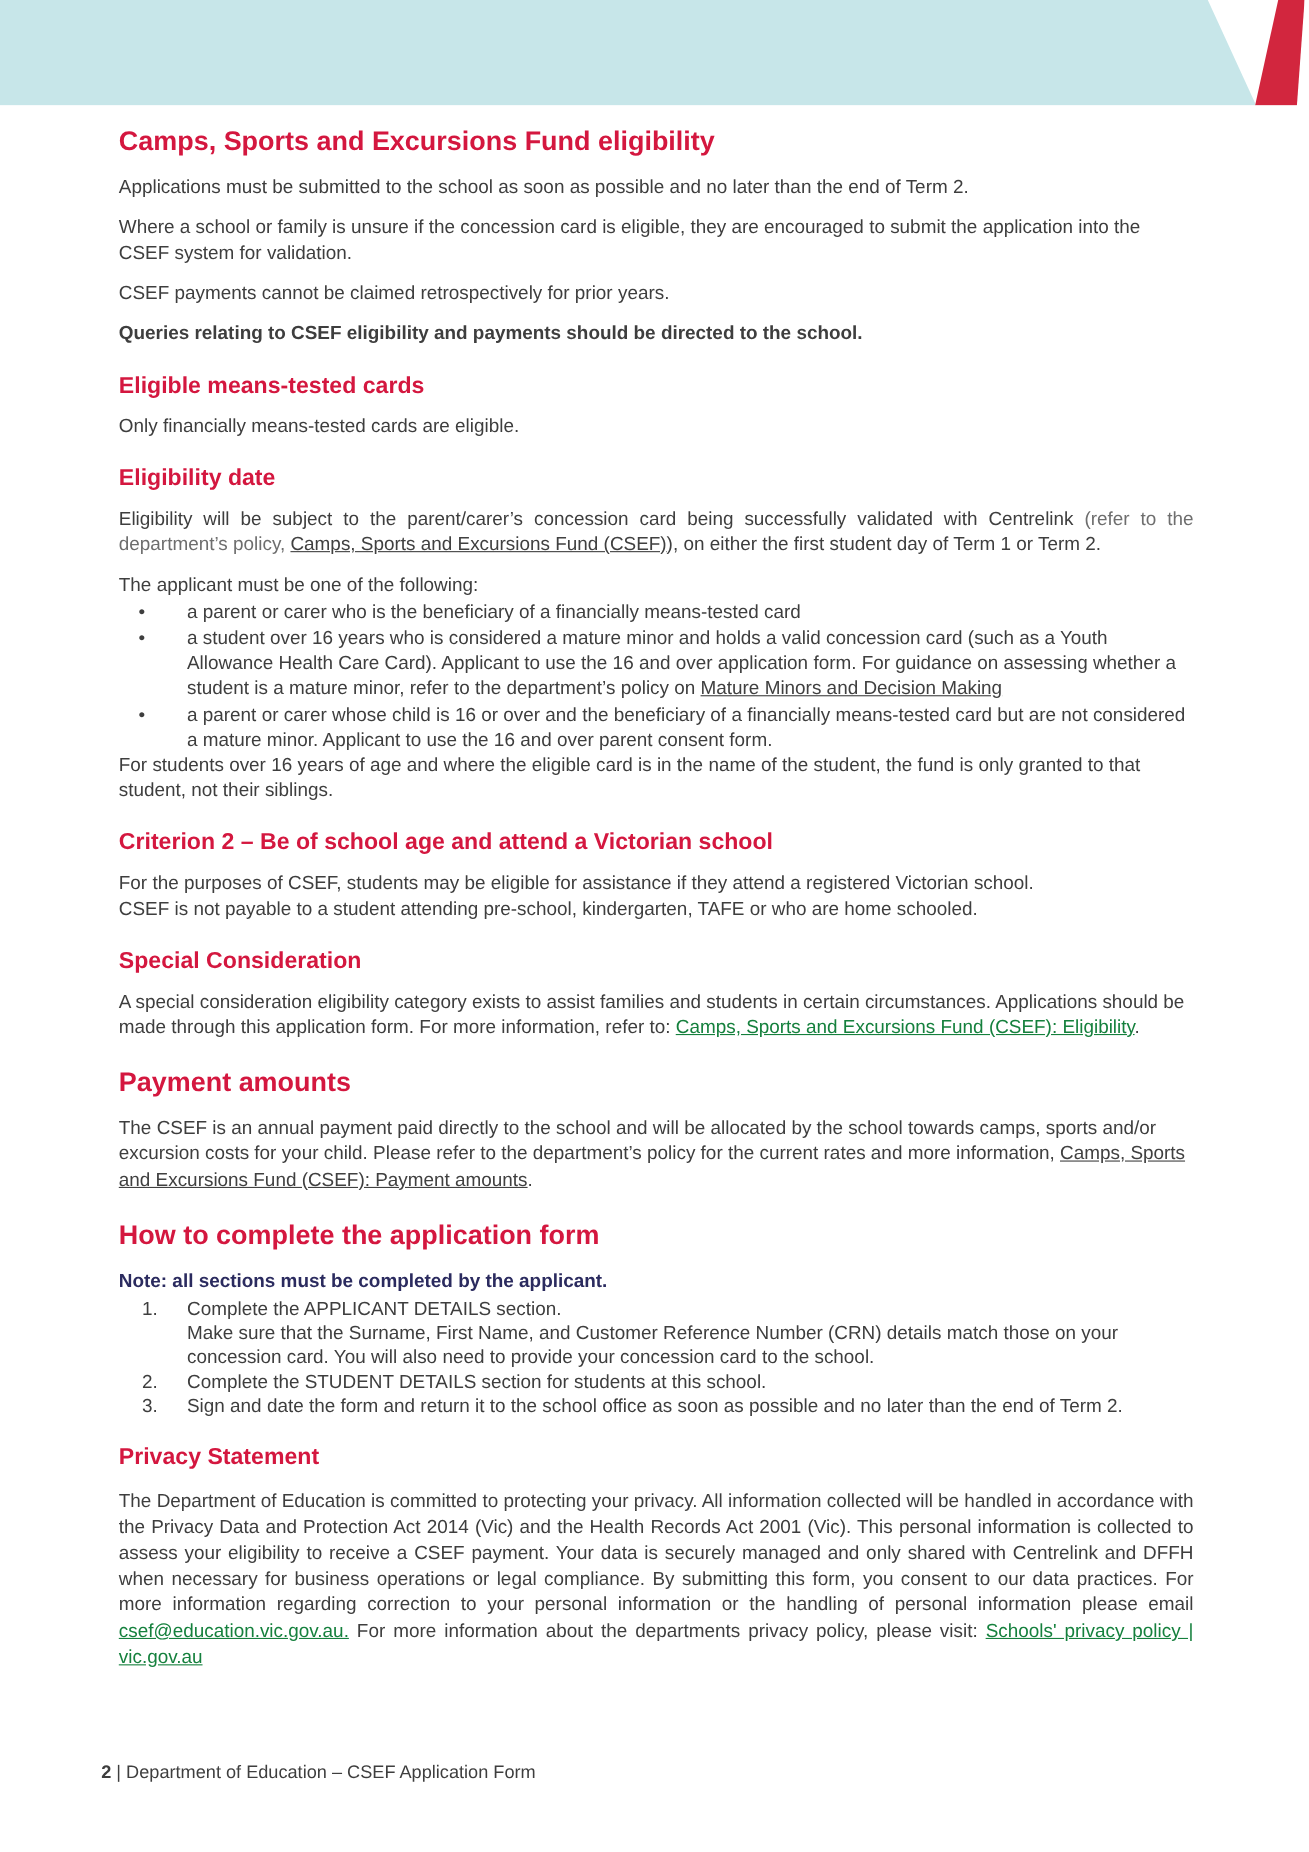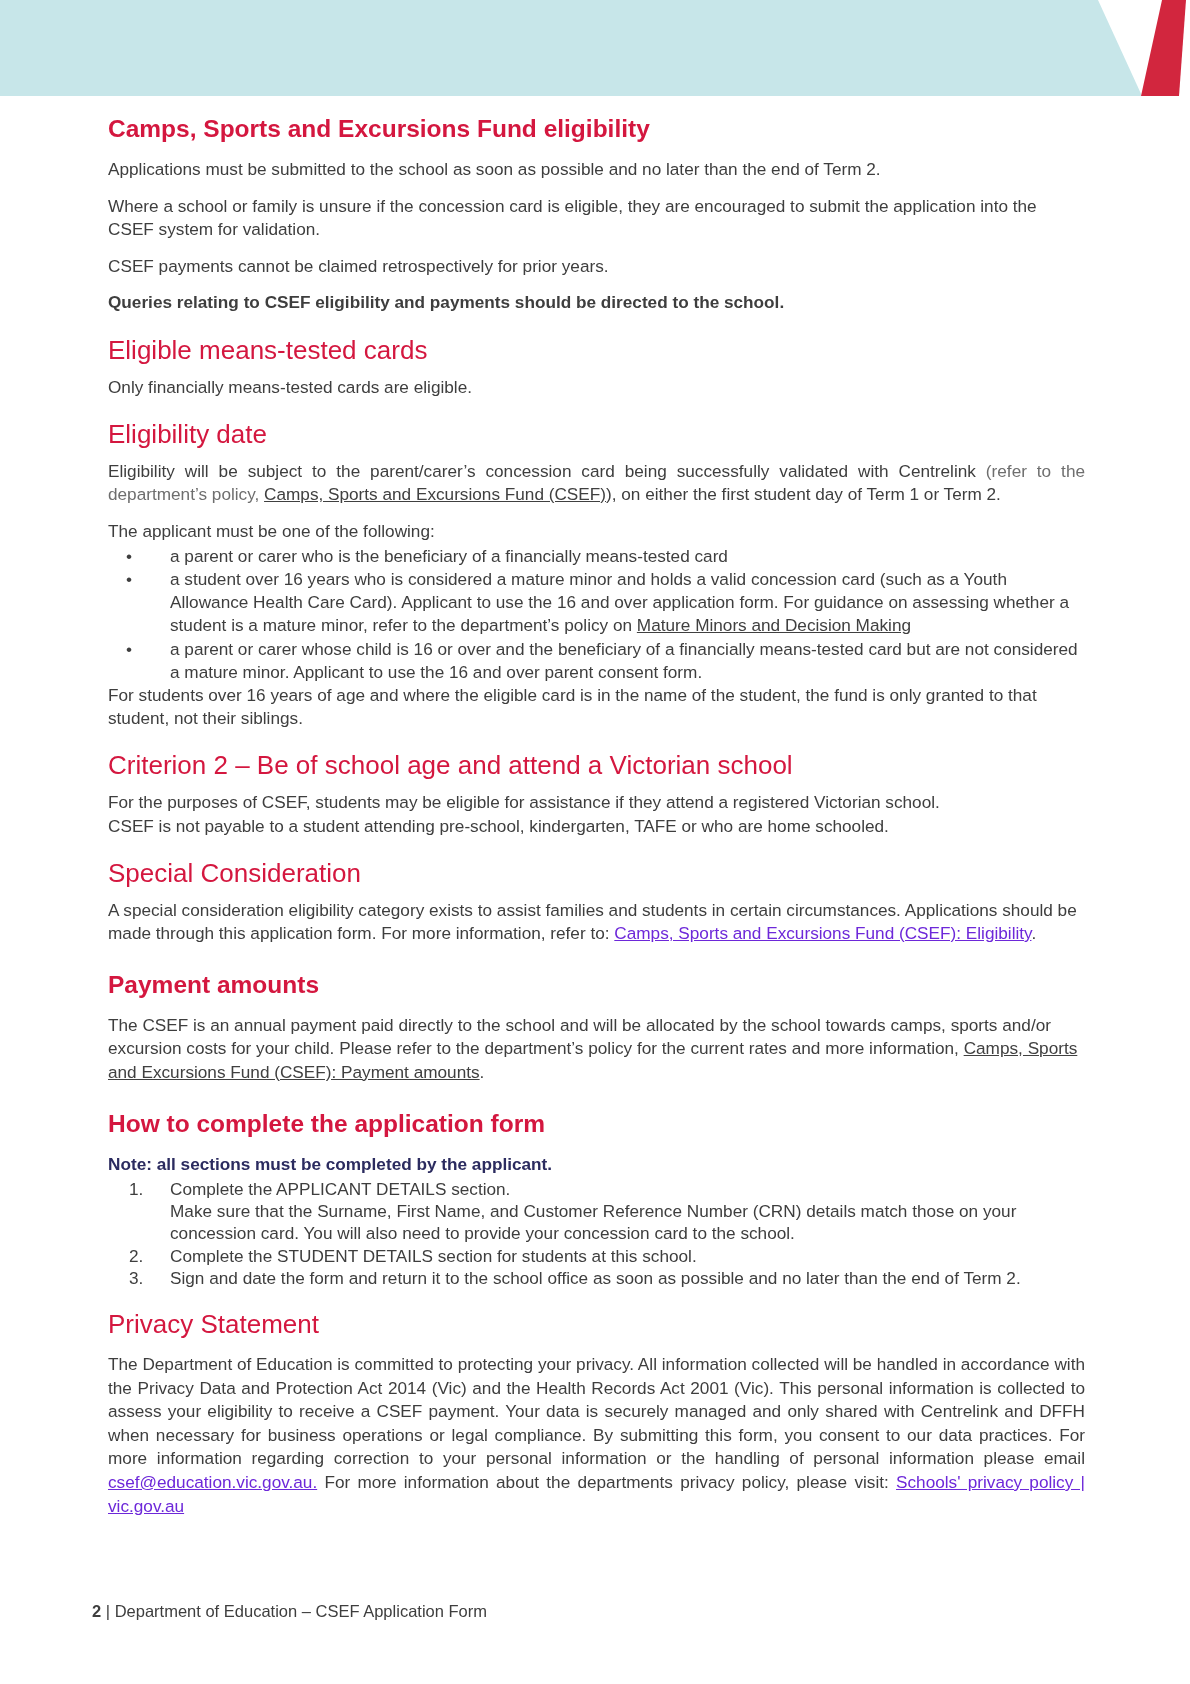--- a/index.html
+++ b/index.html
@@ -12,29 +12,29 @@
   .band { position:absolute; top:0; left:0; width:1190px; height:96px; }
   .band-blue { position:absolute; top:0; left:0; width:1190px; height:96px;
     background:#c7e6e9; clip-path:polygon(0 0,1098px 0,1142px 96px,0 96px); }
   .band-red { position:absolute; top:0; left:0; width:1190px; height:96px;
     background:#d2263e; clip-path:polygon(1162px 0,1186px 0,1179px 96px,1141px 96px); }
   
   .content { position:absolute; top:96px; left:108px; width:977px; padding-top:19px;
     font-size:17.2px; line-height:23.2px; }
   h1 { color:#d4173f; font-size:24.5px; line-height:28px; font-weight:bold; margin:0 0 15px; }
   h1.mt { margin-top:26px; }
-  h2 { color:#d4173f; font-size:26px; line-height:25px; font-weight:400; margin:23px 0 13px; }
+  h2 { color:#d4173f; font-size:21px; line-height:25px; font-weight:700; margin:23px 0 13px; }
   p { margin:0 0 13.5px; }
   p.just { text-align:justify; }
   p.tight { margin-bottom:2px; }
   .b { font-weight:bold; }
   .u { text-decoration:underline; }
   .muted { color:#6e6e6e; }
   a.lnk-navy { color:#404040; text-decoration:underline; cursor:pointer; }
-  a.lnk-red { color:#6d28d9; cursor:pointer; }
+  a.lnk-red { color:#15803d; cursor:pointer; }
   .note { color:#2b2b5f; font-weight:bold; margin:0 0 2px; }
   .blist { margin:0; padding:0; list-style:none; }
   .bitem { position:relative; padding-left:62px; margin:0; }
   .bitem .marker { position:absolute; left:18px; top:0; }
   .steps { margin:0 0 0; padding:0; list-style:none; line-height:22.2px; }
   .step { position:relative; padding-left:62px; margin:0; }
   .step .num { position:absolute; left:21px; top:0; }
   .footer { position:absolute; left:92px; top:1601px; font-size:16.5px; line-height:20px; color:#3e3e3e; }
 </style>
 </head>

